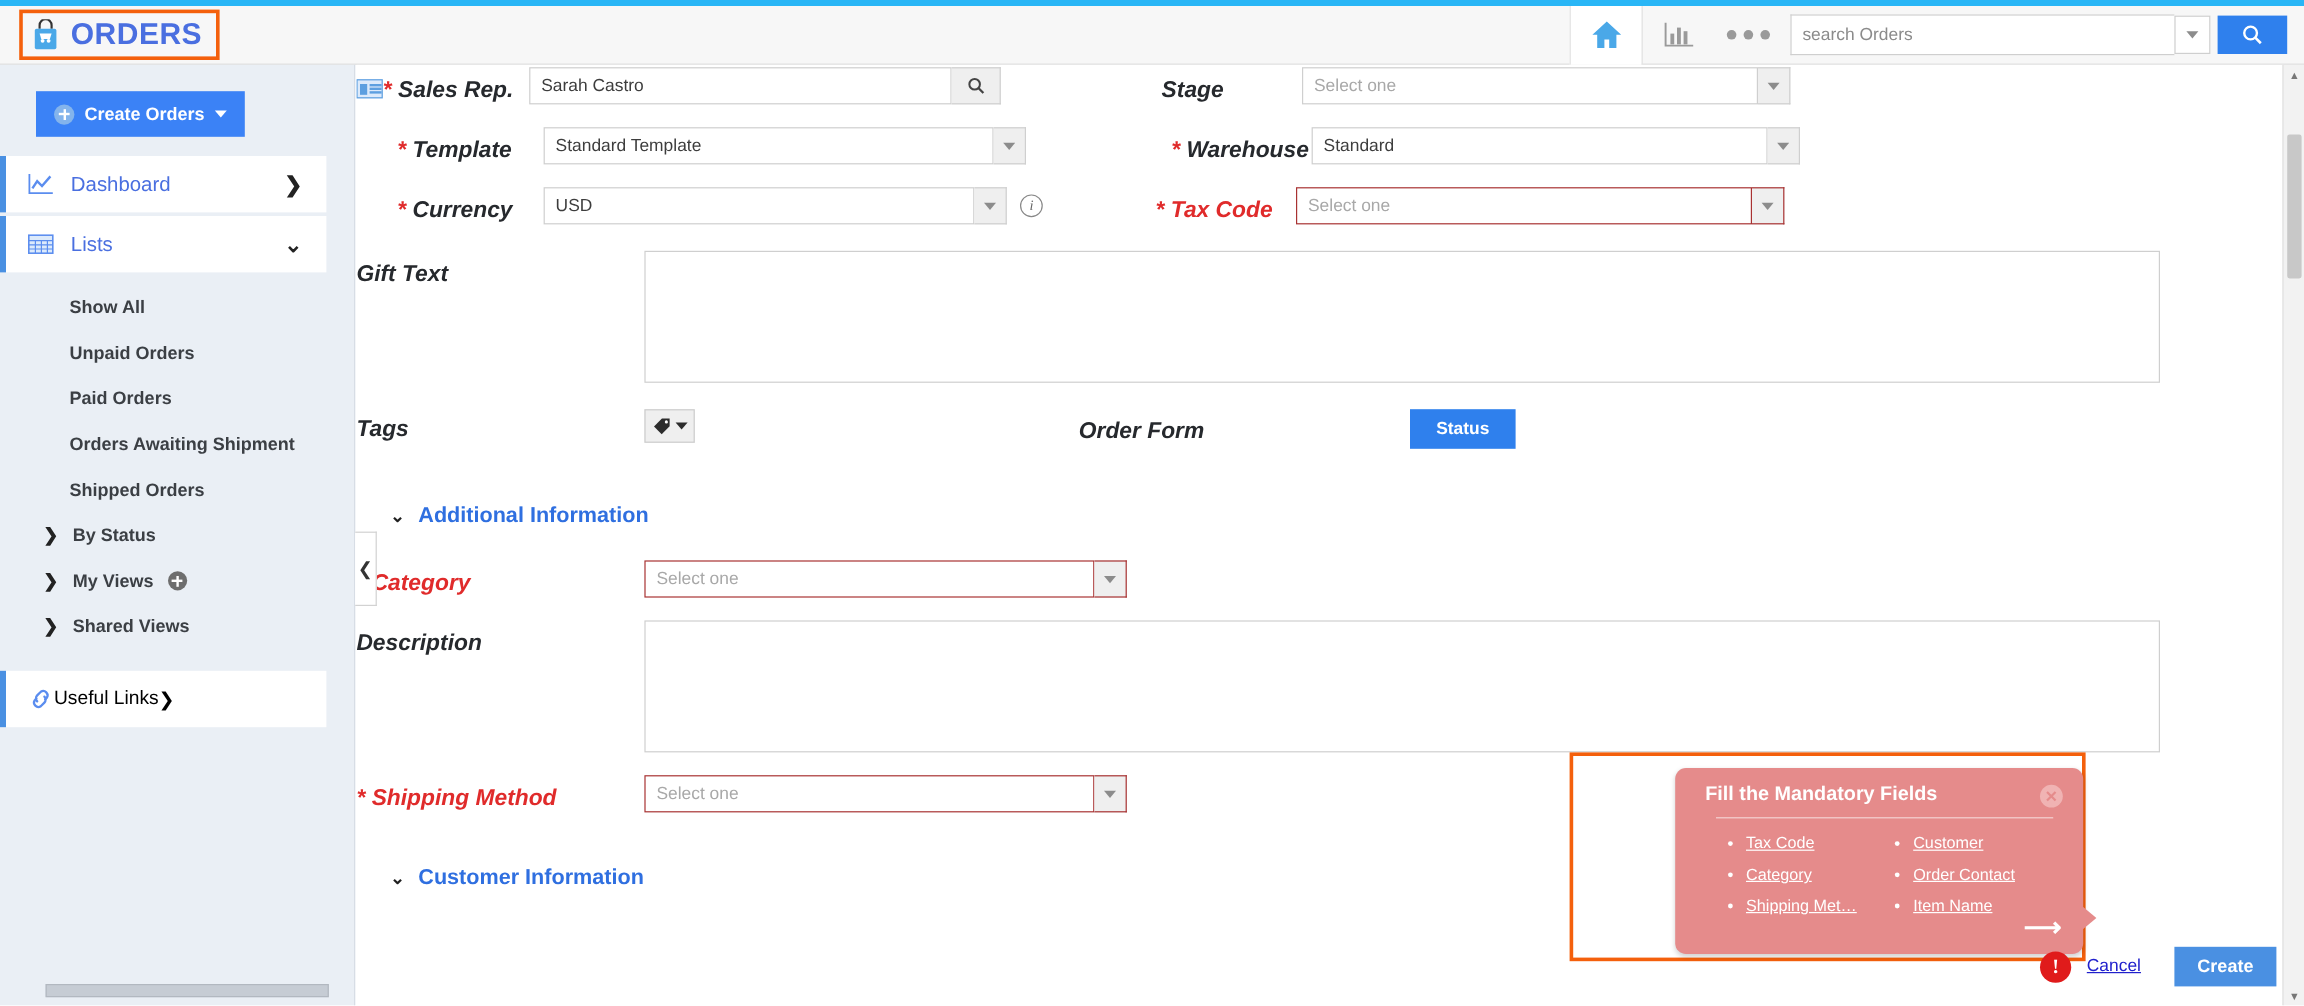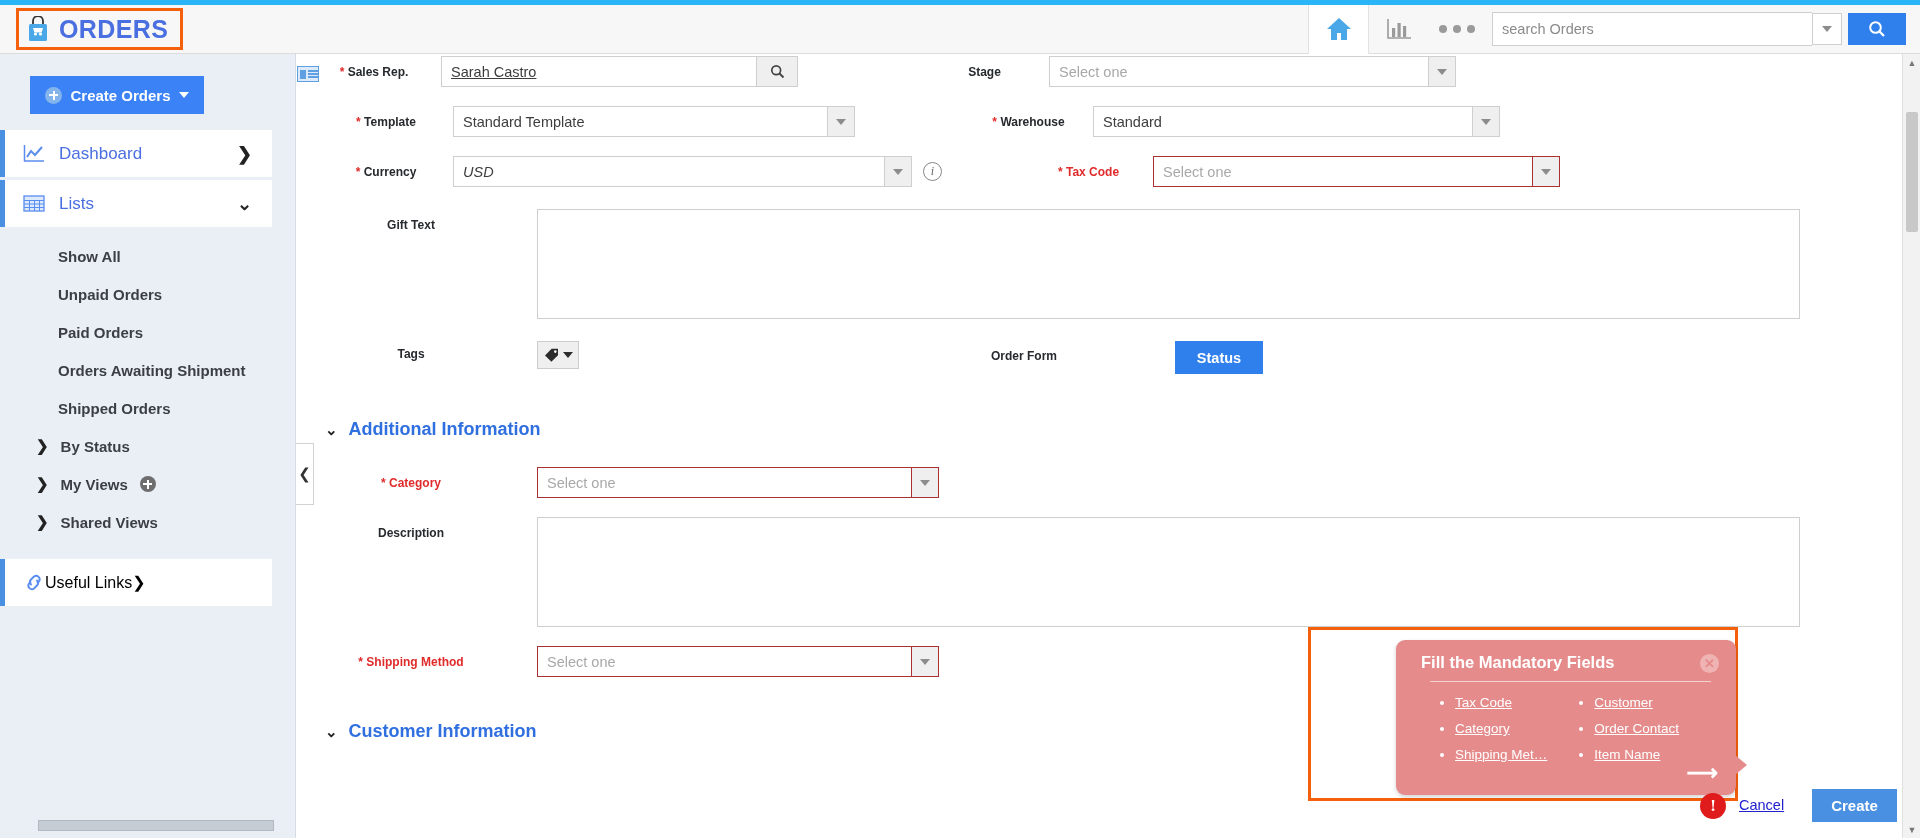--- a/index.html
+++ b/index.html
@@ -137,22 +137,22 @@
 
   
   .main{
     position:absolute; top:54px; left:297px; right:18px; bottom:0;
     background:#fff; overflow:hidden;
   }
   .row{ display:flex; align-items:flex-start; margin-top:0; }
   .fgroup{ display:flex; align-items:flex-start; }
 
   .lbl{
-    text-align:center; font-size:12px; font-weight:bold; color:#26292d;
-    padding-top:9px; white-space:nowrap;
+    text-align:left; font-size:19px; font-weight:bold; color:#26292d;
+    padding-top:9px; white-space:nowrap;font-style:italic;
   }
   .lbl .star{ color:#e02b2b; font-weight:bold; }
   .lbl.req-red{ color:#e02b2b; font-weight:bold; }
 
   .inp{
     height:31px; border:1px solid #cfcfcf; background:#fff;
     font-size:14.5px; color:#3d3d3d; padding:0 9px; outline:none;
     font-family:"Liberation Sans", sans-serif;
   }
   .inp::placeholder{ color:#a8a8a8; }
@@ -409,21 +409,21 @@
 
 <div class="main">
 
   <div class="row" style="margin-top:2px;">
     <div class="fgroup">
       <span class="card-icon"></span>
       <span class="lbl" style="width:110px;">
         <span class="star">*</span>
         <span>Sales Rep.</span>
       </span>
-      <input class="inp" style="width: 316px; margin-left: 12px; text-decoration: underline;" type="text" value="Sarah Castro">
+      <input class="inp" style="width: 352px; margin-left: 12px;" type="text" value="Sarah Castro">
       <div class="srchbtn">
         <svg width="15" height="15" viewBox="0 0 15 15">
           <circle cx="6.2" cy="6.2" r="4.4" fill="none" stroke="#444" stroke-width="1.7"></circle>
           <line x1="9.5" y1="9.5" x2="13.5" y2="13.5" stroke="#444" stroke-width="1.9"></line>
         </svg>
       </div>
     </div>
 
     <div class="fgroup" style="margin-left:134px;">
       <span class="lbl" style="width:105px;">Stage</span>
@@ -457,21 +457,21 @@
       </div>
     </div>
   </div>
 
   <div class="row" style="margin-top:19px;">
     <div class="fgroup" style="margin-left:34px;">
       <span class="lbl" style="width:110px;">
         <span class="star">*</span>
         <span>Currency</span>
       </span>
-      <input class="inp" style="width: 432px; margin-left: 12px; font-style: italic;" type="text" value="USD">
+      <input class="inp" style="width: 359px; margin-left: 12px;" type="text" value="USD">
       <div class="ddbtn">
         <span class="tri"></span>
       </div>
       <div class="info-circ">i</div>
     </div>
 
     <div class="fgroup" style="margin-left:94px;">
       <span class="lbl req-red" style="width:105px;">
         <span class="star">*</span>
         <span>Tax Code</span>

